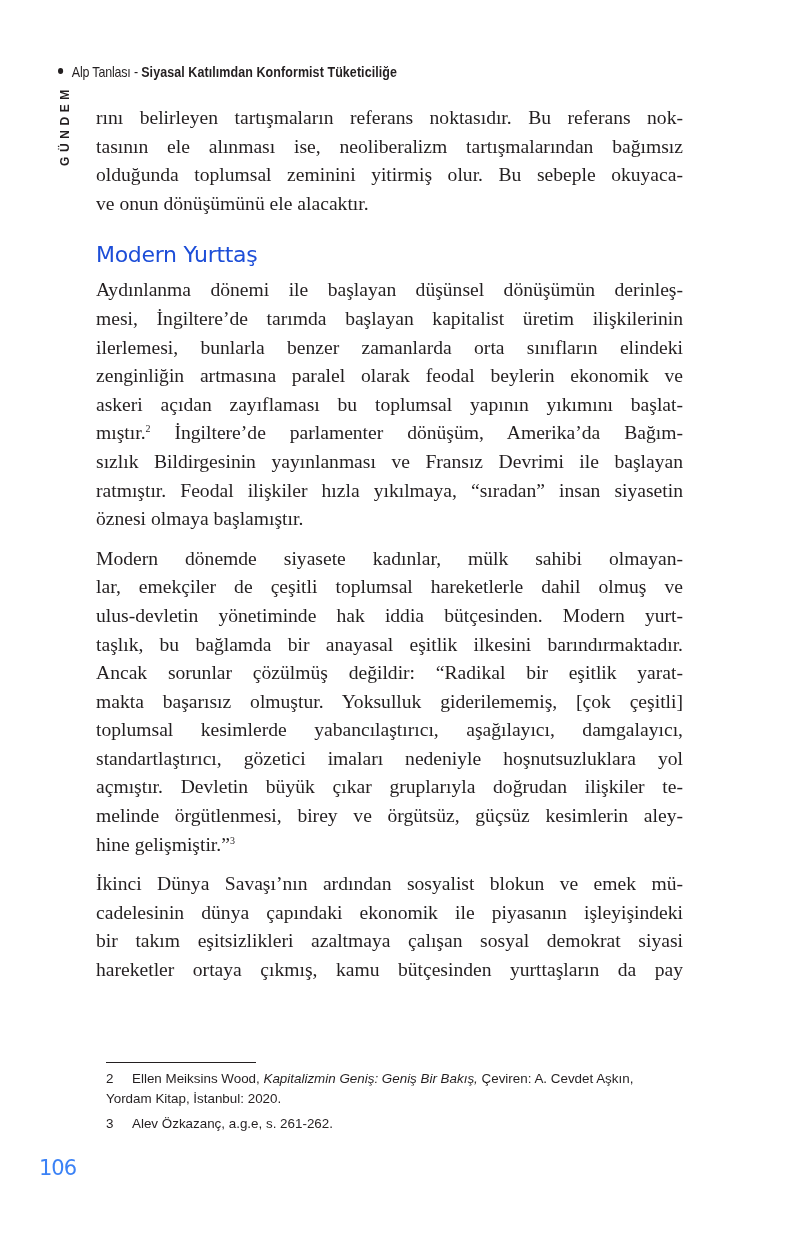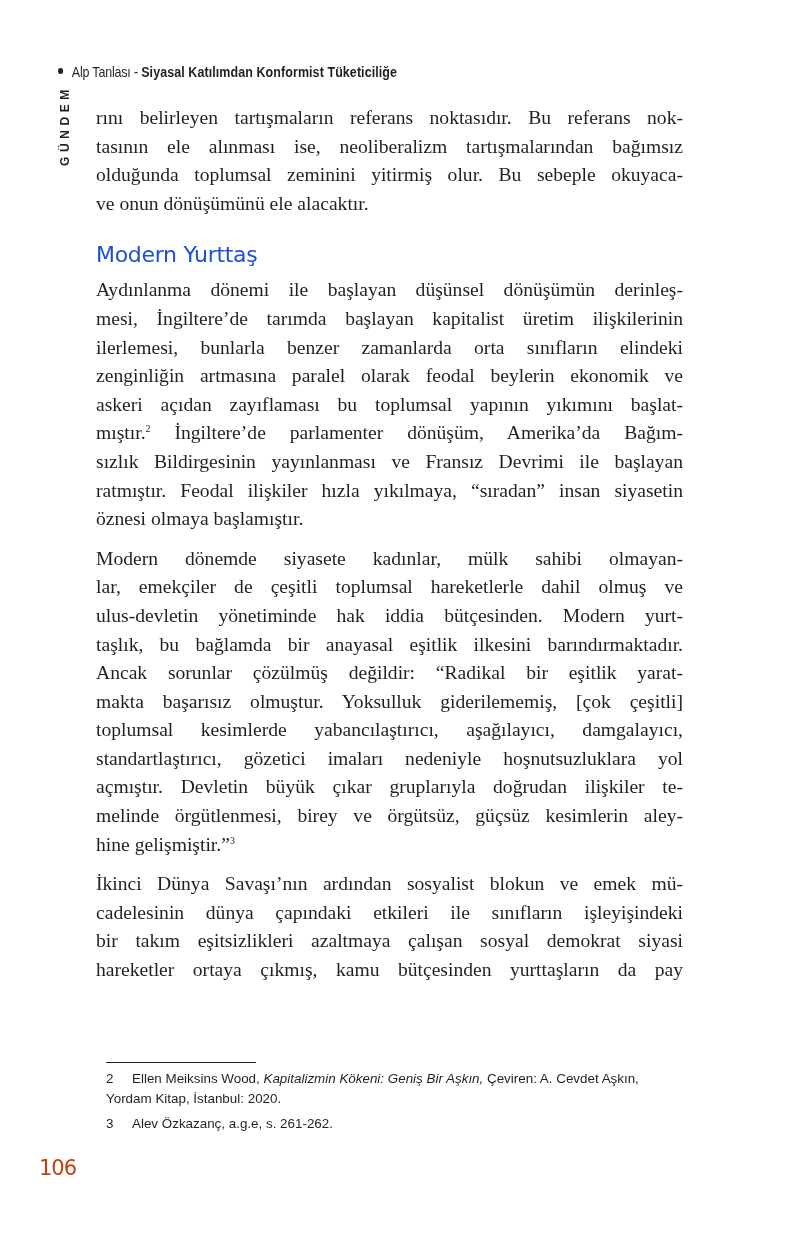--- a/index.html
+++ b/index.html
@@ -115,21 +115,21 @@
       display: inline-block;
       width: 26px;
     }
     .page-number {
       position: absolute;
       left: 39px;
       top: 1156px;
       font-family: "DejaVu Sans", sans-serif;
       font-size: 21px;
       letter-spacing: -1px;
-      color: #c2410c;
+      color: #3b82f6;
     }
   </style>
 </head>
 <body>
 
 <div class="running-header">
   <span class="bullet"></span><span class="author">Alp Tanlası - </span><span class="title">Siyasal Katılımdan Konformist Tüketiciliğe</span>
 </div>
 
 <div class="section-tab">GÜNDEM</div>
@@ -166,30 +166,30 @@
     <span class="line">makta başarısız olmuştur. Yoksulluk giderilememiş, [çok çeşitli]</span>
     <span class="line">toplumsal kesimlerde yabancılaştırıcı, aşağılayıcı, damgalayıcı,</span>
     <span class="line">standartlaştırıcı, gözetici imaları nedeniyle hoşnutsuzluklara yol</span>
     <span class="line">açmıştır. Devletin büyük çıkar gruplarıyla doğrudan ilişkiler te-</span>
     <span class="line">melinde örgütlenmesi, birey ve örgütsüz, güçsüz kesimlerin aley-</span>
     <span class="line last"><span>hine gelişmiştir.”</span><sup>3</sup></span>
   </p>
 
   <p>
     <span class="line">İkinci Dünya Savaşı’nın ardından sosyalist blokun ve emek mü-</span>
-    <span class="line">cadelesinin dünya çapındaki etkileri ile sınıfların işleyişindeki</span>
+    <span class="line">cadelesinin dünya çapındaki ekonomik ile piyasanın işleyişindeki</span>
     <span class="line">bir takım eşitsizlikleri azaltmaya çalışan sosyal demokrat siyasi</span>
     <span class="line">hareketler ortaya çıkmış, kamu bütçesinden yurttaşların da pay</span>
   </p>
 </div>
 
 <div class="footnote-rule"></div>
 <div class="footnotes">
   <div class="footnote">
-    <span class="fn-num">2</span><span>Ellen Meiksins Wood, </span><i>Kapitalizmin Kökeni: Geniş Bir Aşkın,</i><span> Çeviren: A. Cevdet Aşkın,</span><br>
+    <span class="fn-num">2</span><span>Ellen Meiksins Wood, </span><i>Kapitalizmin Geniş: Geniş Bir Bakış,</i><span> Çeviren: A. Cevdet Aşkın,</span><br>
     <span>Yordam Kitap, İstanbul: 2020.</span>
   </div>
   <div class="footnote">
     <span class="fn-num">3</span><span>Alev Özkazanç, a.g.e, s. 261-262.</span>
   </div>
 </div>
 
 <div class="page-number">106</div>
 
 </body></html>

